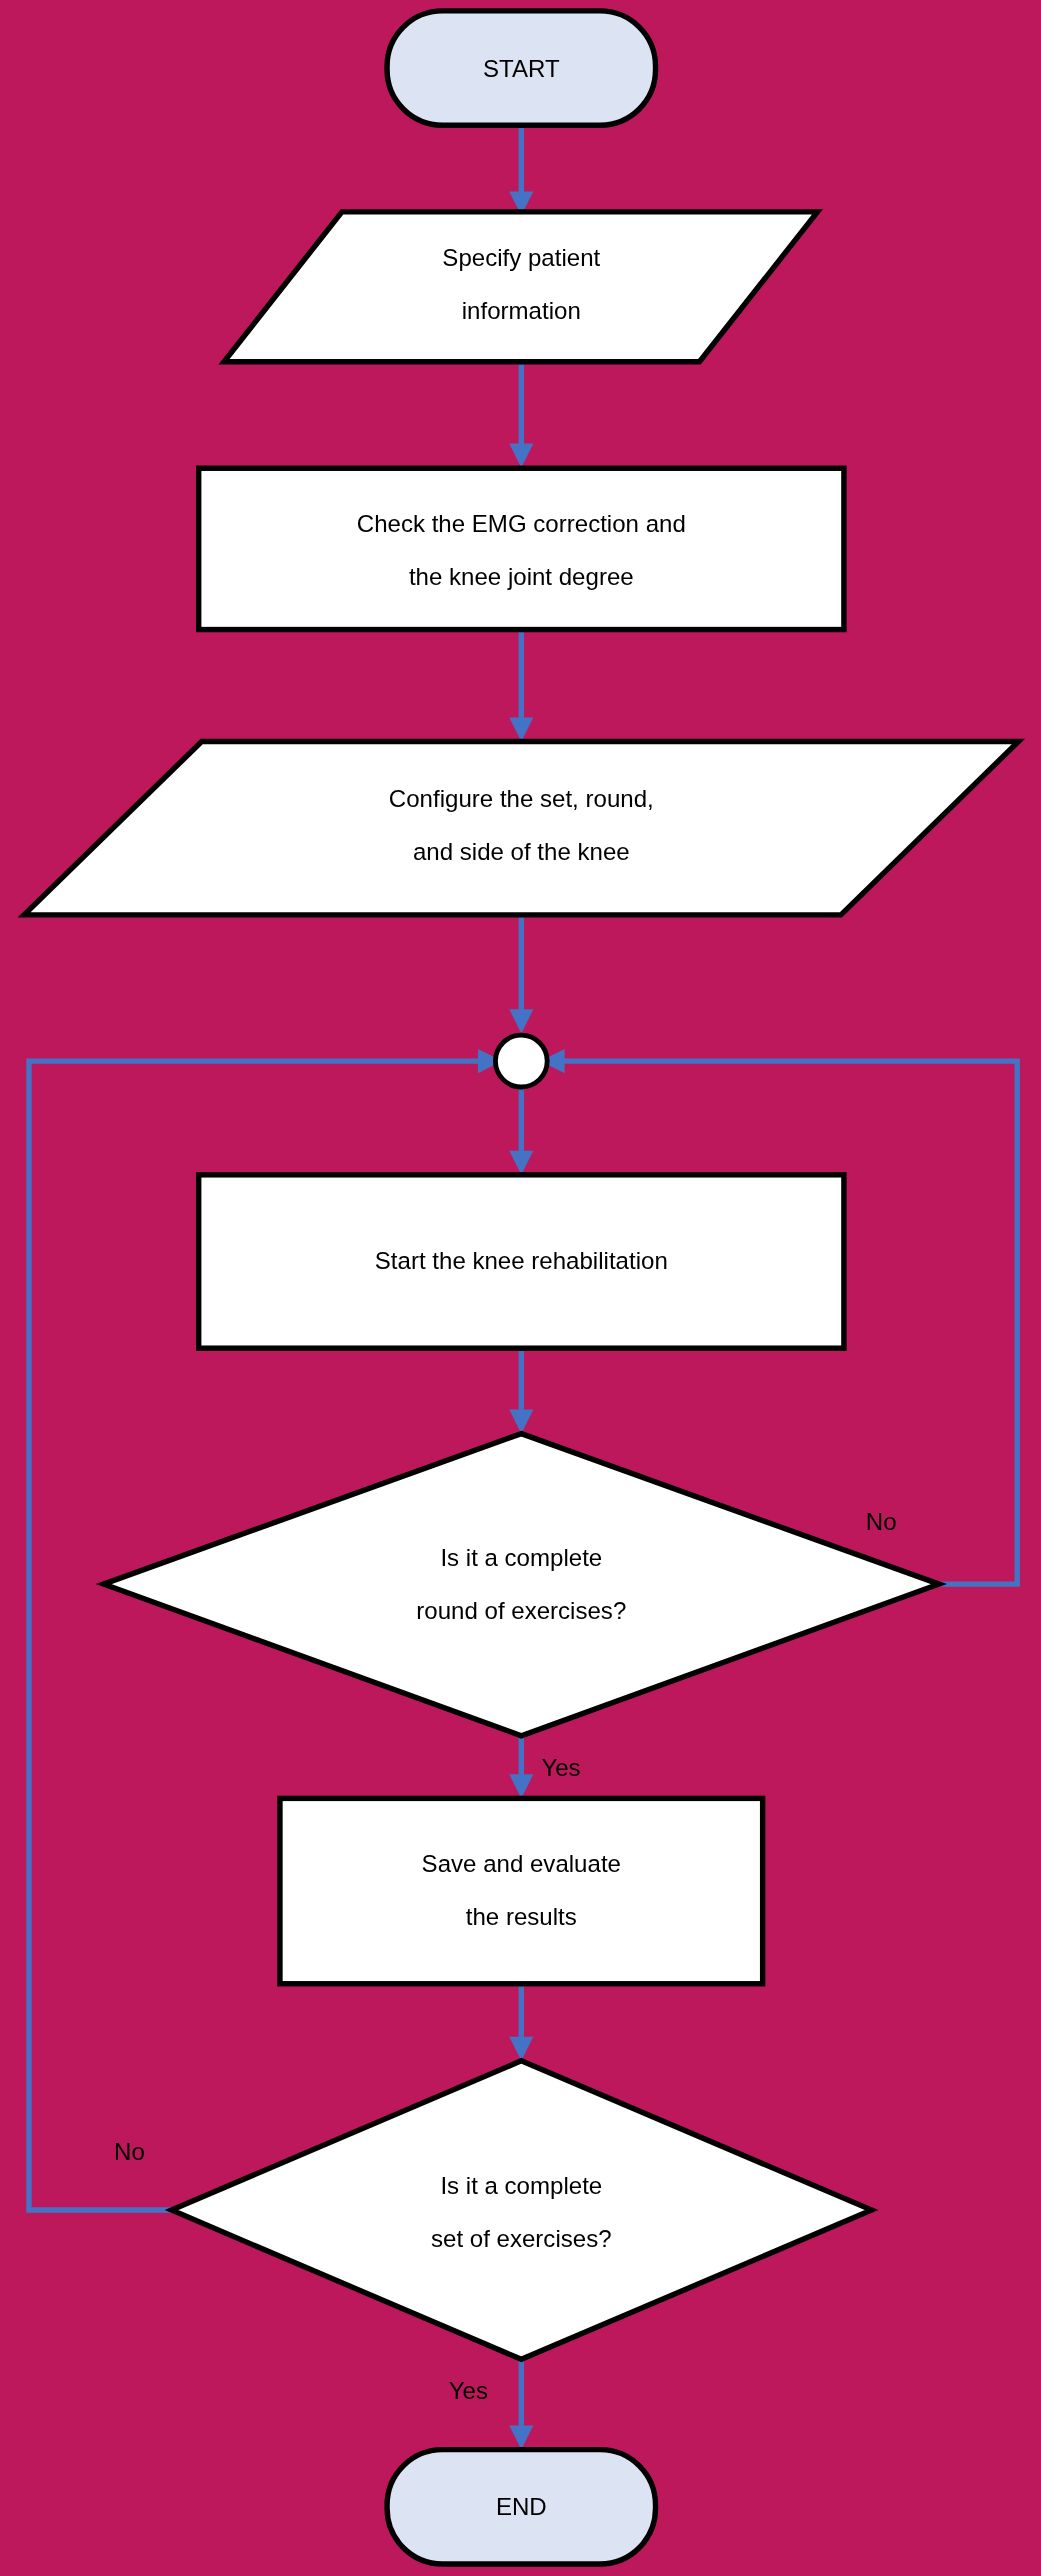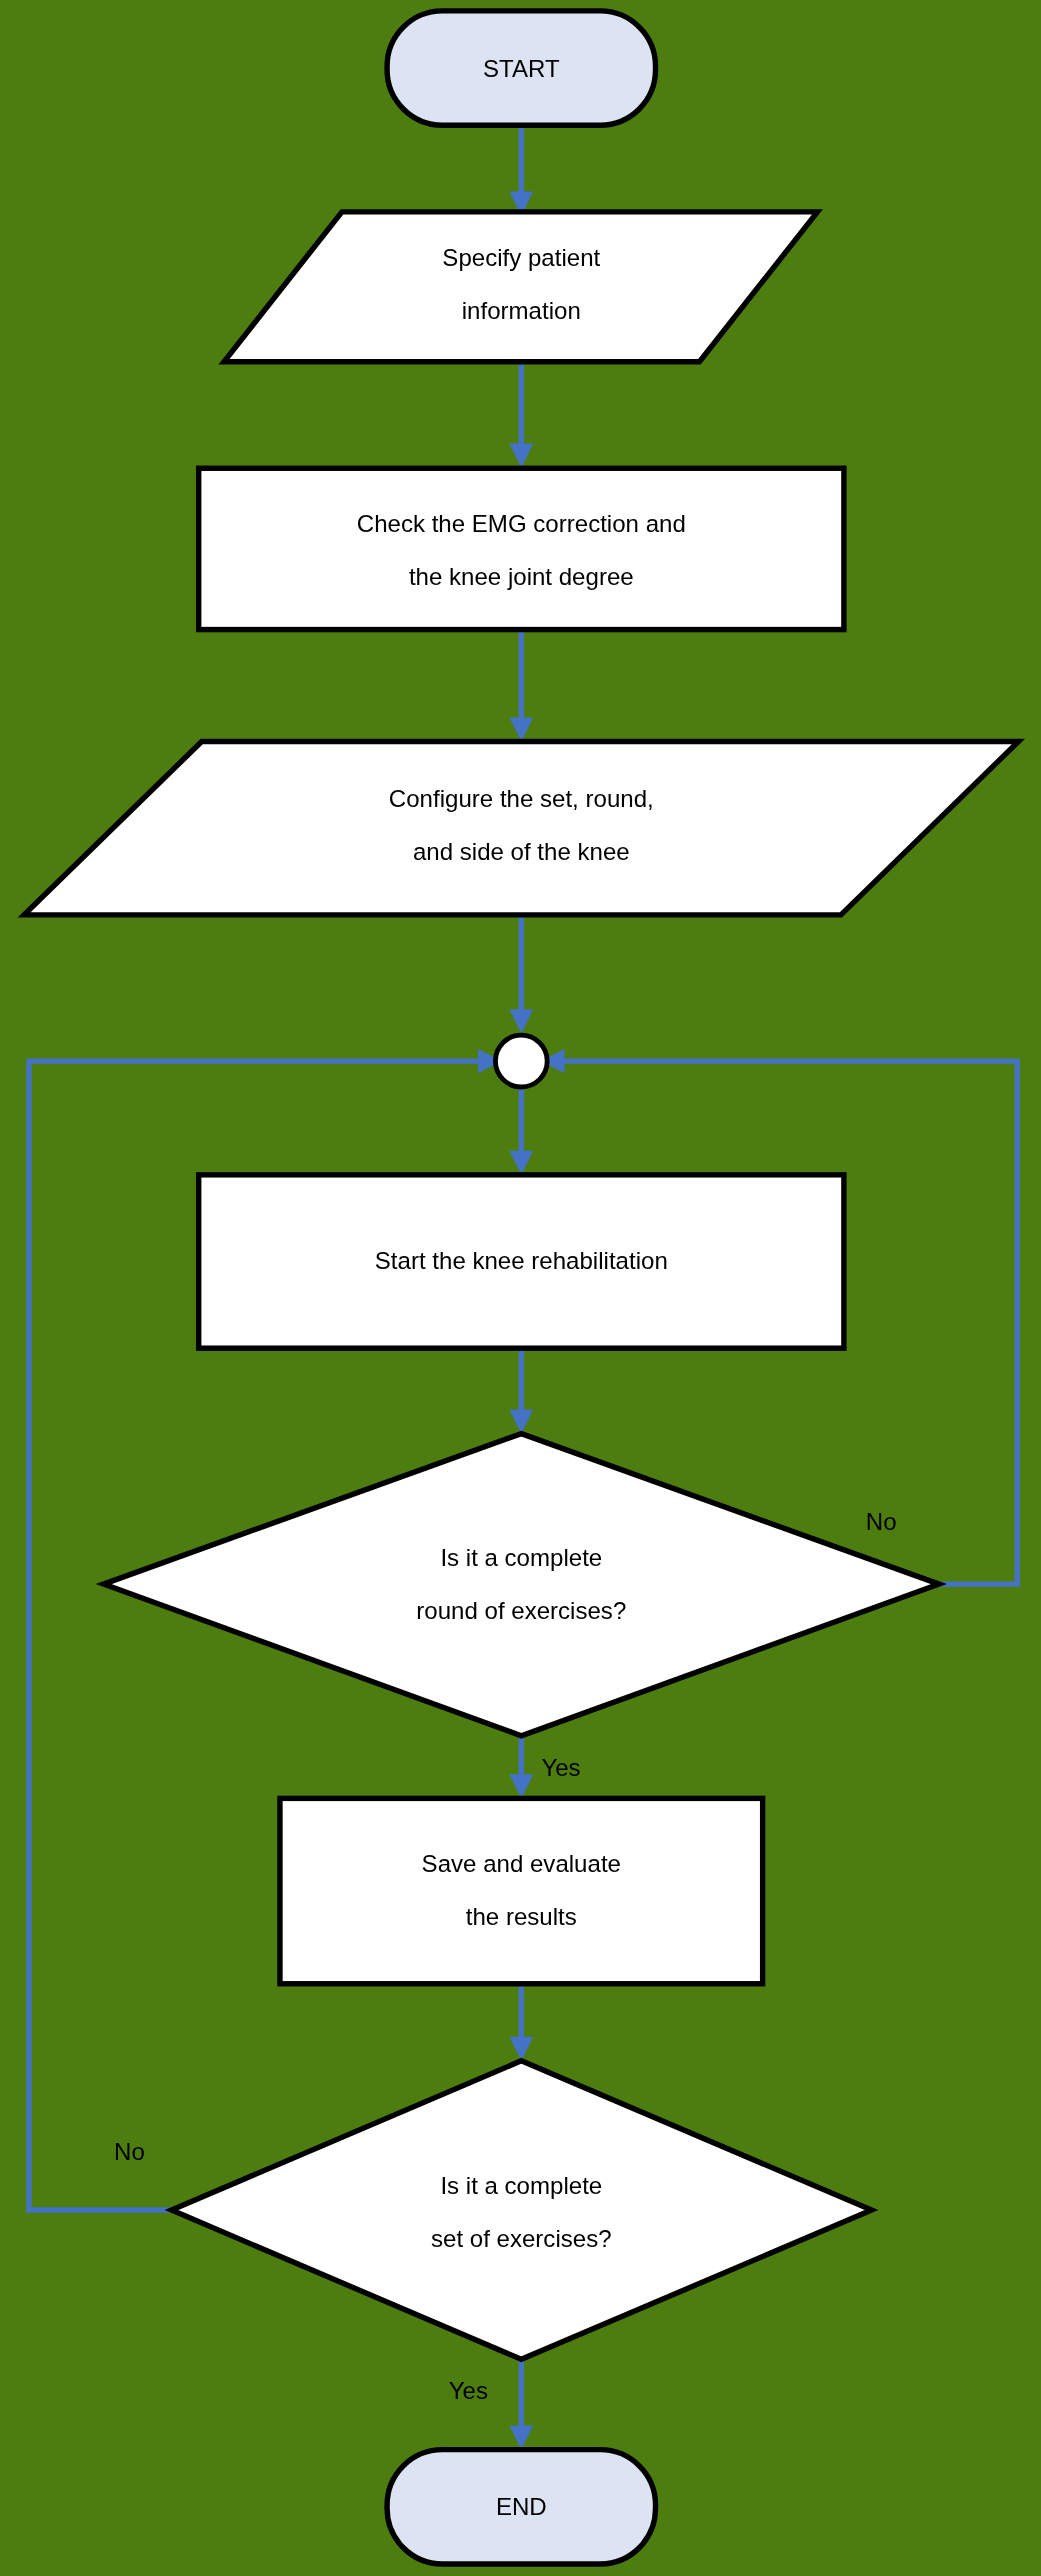--- a/index.html
+++ b/index.html
@@ -11,21 +11,21 @@
   body {
     width: 1042px;
     height: 2576px;
     font-family: "Liberation Sans", "DejaVu Sans", sans-serif;
     overflow: hidden;
   }
   #flowchart-root {
     position: relative;
     width: 1042px;
     height: 2576px;
-    background: #4d7c0f;
+    background: #be185d;
   }
   svg.chart-canvas {
     display: block;
     width: 1042px;
     height: 2576px;
   }
   .node-shape {
     stroke: #000000;
     stroke-width: 9;
     stroke-linejoin: miter;

